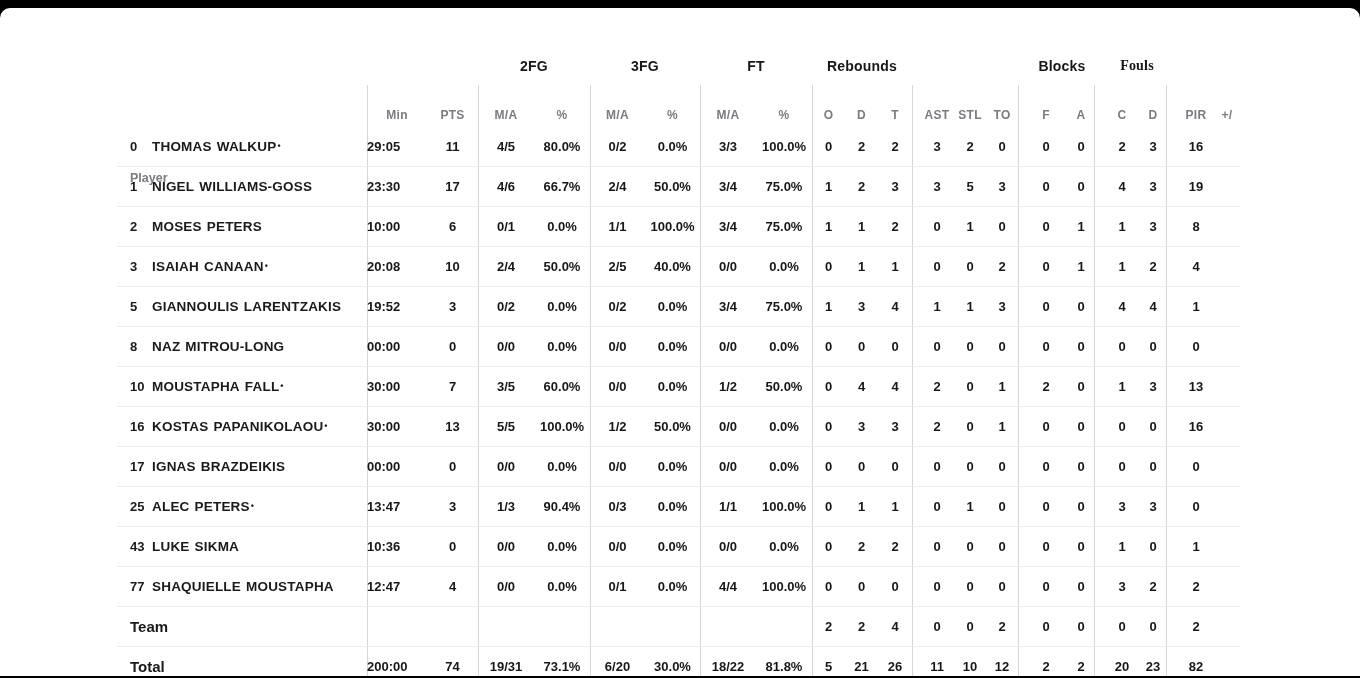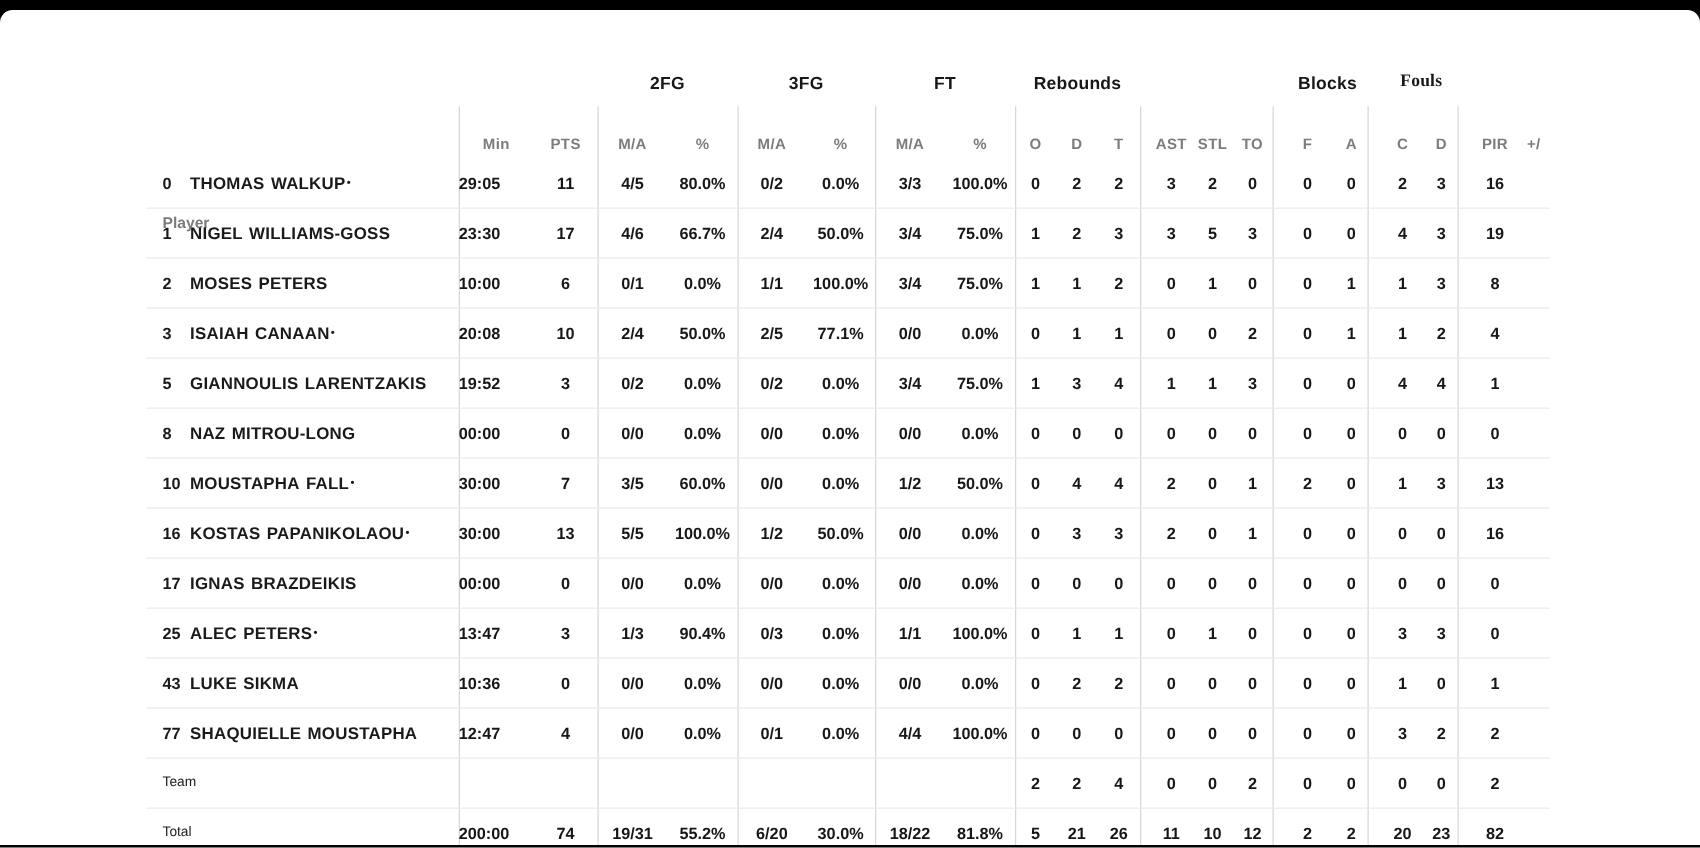--- a/index.html
+++ b/index.html
@@ -81,21 +81,21 @@
     color: #17171a;
   }
   .minv { text-align: left; padding-right: 14px; }
   .pl4  { padding-left: 4px; }
   .pl8  { padding-left: 8px; }
   .pl10 { padding-left: 10px; }
 
   .pcell { grid-column: 1 / 3; display: flex; align-items: center; font-size: 13.5px; }
   .pnum  { width: 22px; flex: none; font-weight: 700; font-size: 13px; }
   .pnum:empty { display: none; }
-  .plabel { font-weight: 400; font-size: 11px; }
+  .plabel { font-weight: 700; font-size: 15px; }
   .plabel:empty { display: none; }
   .pfirst { font-weight: 700; letter-spacing: .2px; white-space: nowrap; }
   .plast  { font-weight: 700; margin-left: 5px; letter-spacing: .2px; white-space: nowrap; }
   .pfirst:empty, .plast:empty { display: none; }
   .starter { font-size: 9px; font-weight: 700; vertical-align: top; line-height: 1.6; margin-left: 1px; }
 </style>
 </head>
 <body>
 
 <div class="card">
@@ -243,21 +243,21 @@
 
       <span class="pfirst">ISAIAH</span>
       <span class="plast">CANAAN</span>
       <sup class="starter">•</sup>
     </div>
     <div class="cell minv">20:08</div>
     <div class="cell">10</div>
     <div class="cell">2/4</div>
     <div class="cell">50.0%</div>
     <div class="cell">2/5</div>
-    <div class="cell">77.1%</div>
+    <div class="cell">40.0%</div>
     <div class="cell">0/0</div>
     <div class="cell">0.0%</div>
     <div class="cell">0</div>
     <div class="cell">1</div>
     <div class="cell">1</div>
     <div class="cell pl8">0</div>
     <div class="cell">0</div>
     <div class="cell">2</div>
     <div class="cell pl10">0</div>
     <div class="cell pl4">1</div>
@@ -539,21 +539,21 @@
   <div class="grid row">
     <div class="pcell">
 
       <span class="plabel">Total</span>
 
       <sup class="starter"></sup>
     </div>
     <div class="cell minv">200:00</div>
     <div class="cell">74</div>
     <div class="cell">19/31</div>
-    <div class="cell">55.2%</div>
+    <div class="cell">73.1%</div>
     <div class="cell">6/20</div>
     <div class="cell">30.0%</div>
     <div class="cell">18/22</div>
     <div class="cell">81.8%</div>
     <div class="cell">5</div>
     <div class="cell">21</div>
     <div class="cell">26</div>
     <div class="cell pl8">11</div>
     <div class="cell">10</div>
     <div class="cell">12</div>

